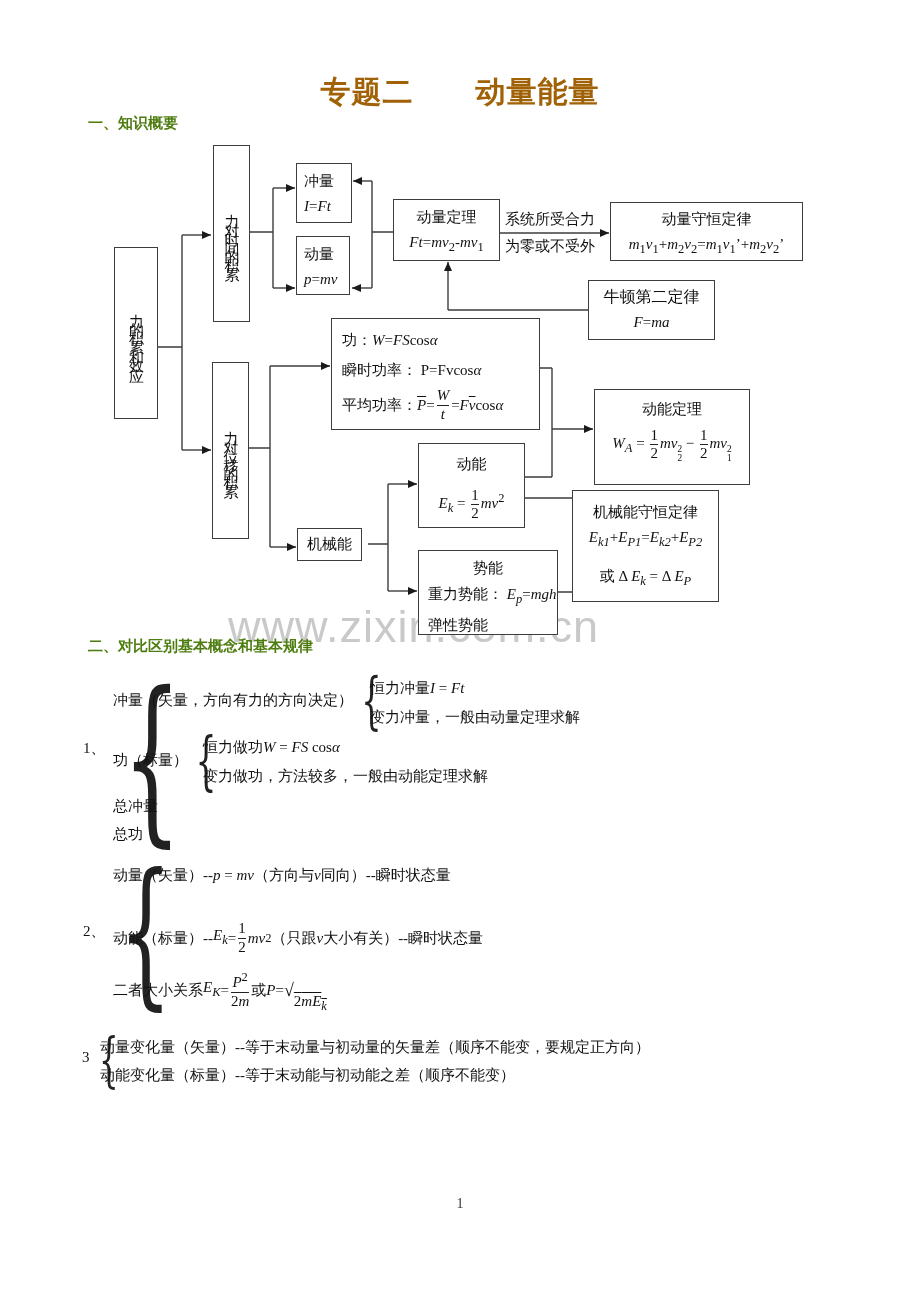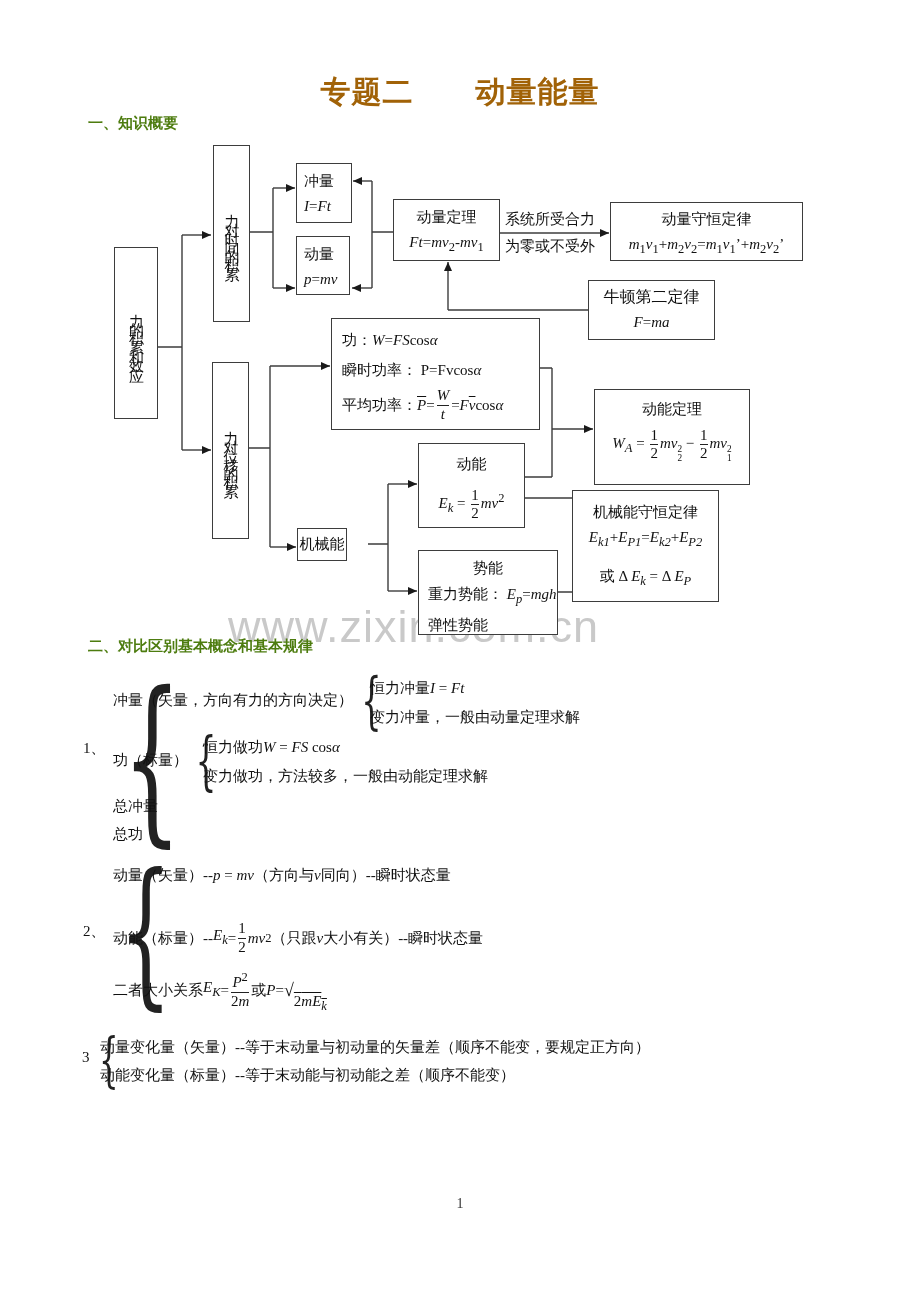--- a/index.html
+++ b/index.html
@@ -149,21 +149,21 @@
   </div>
 
   <div class="box" style="left:418px;top:443px;width:107px;height:85px;padding-top:7px;">
     <div class="bt">动能</div>
     <div class="bf" style="line-height:42px;"><i>E<sub>k</sub></i> = <span class="fr">
           <span class="nu">1</span>
           <span class="de">2</span>
         </span><i>mv</i><sup>2</sup></div>
   </div>
 
-  <div class="box" style="left:297px;top:528px;width:50px;height:33px;">
+  <div class="box" style="left:297px;top:528px;width:65px;height:33px;">
     <div class="bt" style="line-height:30px;">机械能</div>
   </div>
 
   <div class="box" style="left:418px;top:550px;width:140px;height:85px;padding-top:4px;">
     <div class="bt">势能</div>
     <div class="bf tl" style="text-align:left;padding-left:9px;line-height:26px;">重力势能： <i>E<sub>p</sub></i>=<i>mgh</i></div>
     <div class="bf tl" style="text-align:left;padding-left:9px;line-height:26px;">弹性势能</div>
   </div>
 
   <div class="box" style="left:572px;top:490px;width:147px;height:112px;padding-top:8px;">

